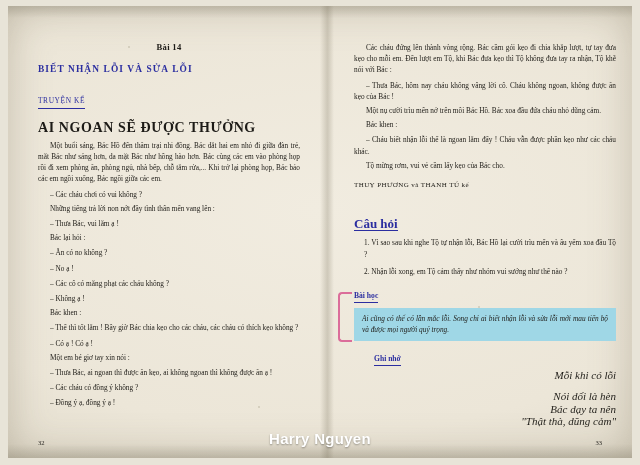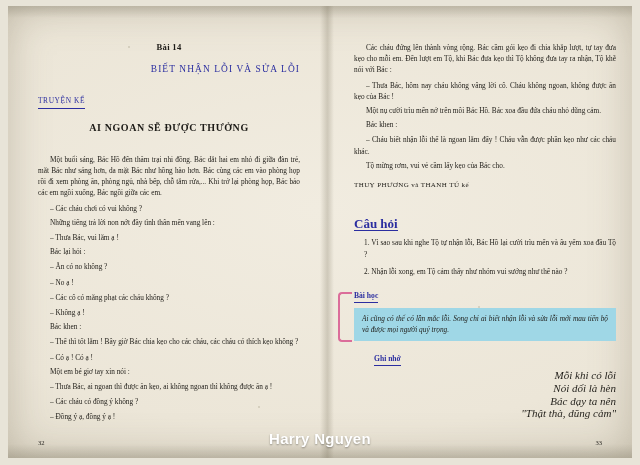--- a/index.html
+++ b/index.html
@@ -31,34 +31,34 @@
     font-size:7.3px;line-height:11.2px;color:#23211c;
   }
   .colL{left:30px;width:262px;}
   .colR{left:346px;width:262px;}
 
   .lesson-no{
     text-align:center;font-weight:bold;font-size:8.6px;letter-spacing:.3px;
     margin-top:36px;color:#1d1b17;
   }
   .lesson-title{
-    text-align:right;font-weight:normal;font-size:9.4px;letter-spacing:1.1px;
+    text-align:left;font-weight:bold;font-size:9.4px;letter-spacing:1.1px;
     color:#2b2ea0;margin-top:11px;
   }
   .rubric{
     margin-top:20px;font-size:7.4px;letter-spacing:.6px;color:#2b2ea0;
     display:inline-block;padding-bottom:1px;border-bottom:1px solid #2b2ea0;
   }
   .story-title{
-    text-align:center;font-weight:bold;font-size:10px;letter-spacing:.6px;
+    text-align:left;font-weight:bold;font-size:14px;letter-spacing:.6px;
     margin-top:13px;color:#1d1b17;
   }
   p{margin:0 0 0 0;text-align:justify;}
   .indent{text-indent:12px;}
-  .para{margin-top:21px;}
+  .para{margin-top:7px;}
   .dash{margin-top:4px;text-indent:12px;}
   .tight{margin-top:3px;}
 
   .signature{
     margin-top:9px;text-align:left;font-size:7px;letter-spacing:.4px;color:#24221d;
   }
   .sec-head{
     margin-top:27px;font-weight:bold;font-size:13px;color:#2b2ea0;
     display:inline-block;border-bottom:1px solid #2b2ea0;padding-bottom:1px;
   }
@@ -151,21 +151,21 @@
       <p class="q">2. Nhận lỗi xong, em Tộ cảm thấy như nhóm vui sướng như thế nào ?</p>
 
       <div class="baihoc-wrap">
         <div class="pink-mark"></div>
         <span class="baihoc-label">Bài học</span>
         <div class="baihoc-box">Ai cũng có thể có lần mắc lỗi. Song chỉ ai biết nhận lỗi và sửa lỗi mới mau tiến bộ và được mọi người quý trọng.</div>
       </div>
 
       <div><span class="ghinho-label">Ghi nhớ</span></div>
       <div class="verse">Mỗi khi có lỗi</div>
-      <div class="verse" style="margin-top:1px;">Nói dối là hèn</div>
+      <div class="verse" style="margin-top:9px;">Nói dối là hèn</div>
       <div class="verse" style="margin-top:1px;">Bác dạy ta nên</div>
       <div class="verse" style="margin-top:1px;">"Thật thà, dũng cảm"</div>
     </div>
 
     <div class="folio folioL">32</div>
     <div class="folio folioR">33</div>
   </div>
 
   <div class="watermark">Harry Nguyen</div>
 </div>

